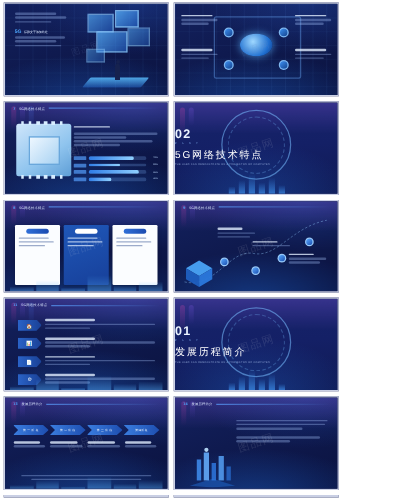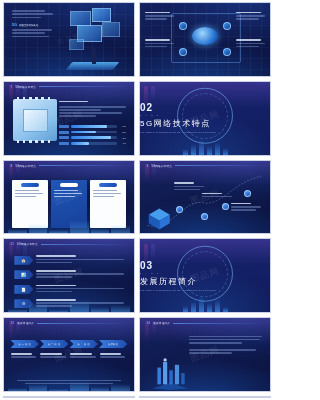--- a/index.html
+++ b/index.html
@@ -509,21 +509,21 @@
   <div class="slide">
     <div class="bg-mid"></div>
     <div class="topglow"></div>
     <div class="vstreaks" style="left:3%;top:6%;width:26%">
       <i style="height:72%;background:linear-gradient(to bottom,rgba(210,70,170,.55),transparent)"></i>
       <i style="height:52%;background:linear-gradient(to bottom,rgba(130,90,230,.5),transparent)"></i>
     </div>
     <div class="ring"></div>
     <div class="ring inner"></div>
     <div class="divider">
-      <div class="dnum">03</div>
+      <div class="dnum">01</div>
       <div class="dnumsub">P A R T</div>
       <div class="dtitle">发展历程简介</div>
       <div class="dsub">THE USER CAN DEMONSTRATE ON A PROJECTOR OR COMPUTER</div>
     </div>
     <div class="dbars">
       <i style="height:34%"></i>
         <i style="height:58%"></i>
         <i style="height:84%"></i>
       <i style="height:48%"></i>
         <i style="height:68%"></i>

